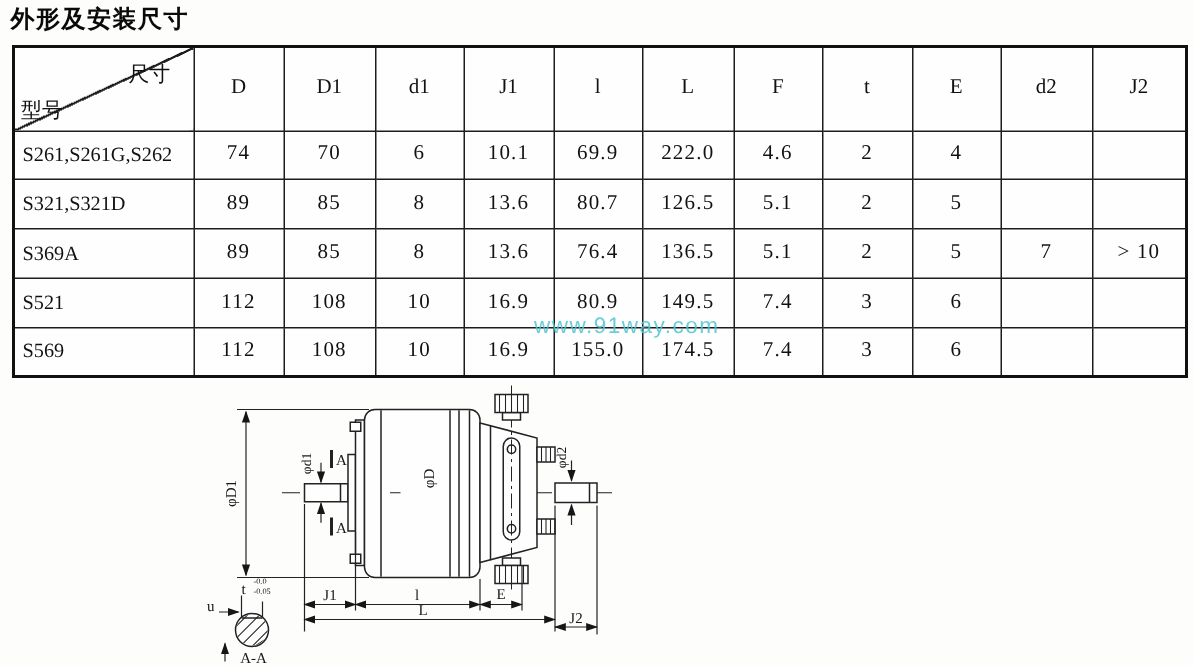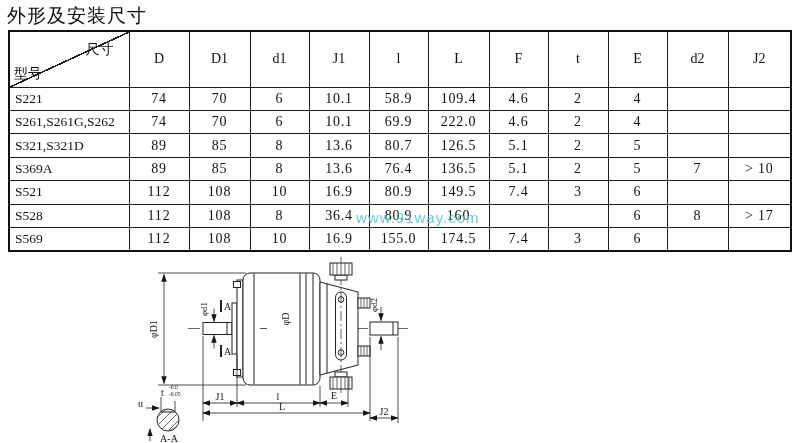--- a/index.html
+++ b/index.html
@@ -5,21 +5,21 @@
   html,body{margin:0;padding:0;}
   body{
     width:795px;height:443px;position:relative;overflow:hidden;
     background:#fdfdfc;
     font-family:"Liberation Serif","DejaVu Serif",serif;
     color:#111;
   }
   .page-title{
     position:absolute;left:7px;top:3px;
     font-family:"Liberation Sans","DejaVu Sans",sans-serif;
-    font-weight:400;font-size:19px;letter-spacing:1px;color:#0a0a0a;
+    font-weight:700;font-size:16px;letter-spacing:1px;color:#0a0a0a;
   }
   table.spec{
     position:absolute;left:8px;top:30px;width:782px;height:222px;
     border-collapse:collapse;table-layout:fixed;
     background:#fefefe;
   }
   table.spec th,table.spec td{
     border:1px solid #1c1c1c;
     font-weight:normal;
     font-size:14px;
@@ -90,34 +90,20 @@
         <th>L</th>
         <th>F</th>
         <th>t</th>
         <th>E</th>
         <th>d2</th>
         <th>J2</th>
       </tr>
   </thead>
   <tbody id="table-body">
       <tr>
-        <td class="model">S221</td>
-        <td>74</td>
-        <td>70</td>
-        <td>6</td>
-        <td>10.1</td>
-        <td>58.9</td>
-        <td>109.4</td>
-        <td>4.6</td>
-        <td>2</td>
-        <td>4</td>
-        <td></td>
-        <td></td>
-      </tr>
-      <tr>
         <td class="model">S261,S261G,S262</td>
         <td>74</td>
         <td>70</td>
         <td>6</td>
         <td>10.1</td>
         <td>69.9</td>
         <td>222.0</td>
         <td>4.6</td>
         <td>2</td>
         <td>4</td>
@@ -158,34 +144,20 @@
         <td>108</td>
         <td>10</td>
         <td>16.9</td>
         <td>80.9</td>
         <td>149.5</td>
         <td>7.4</td>
         <td>3</td>
         <td>6</td>
         <td></td>
         <td></td>
-      </tr>
-      <tr>
-        <td class="model">S528</td>
-        <td>112</td>
-        <td>108</td>
-        <td>8</td>
-        <td>36.4</td>
-        <td>80.9</td>
-        <td>160</td>
-        <td></td>
-        <td></td>
-        <td>6</td>
-        <td>8</td>
-        <td>&gt; 17</td>
       </tr>
       <tr>
         <td class="model">S569</td>
         <td>112</td>
         <td>108</td>
         <td>10</td>
         <td>16.9</td>
         <td>155.0</td>
         <td>174.5</td>
         <td>7.4</td>

